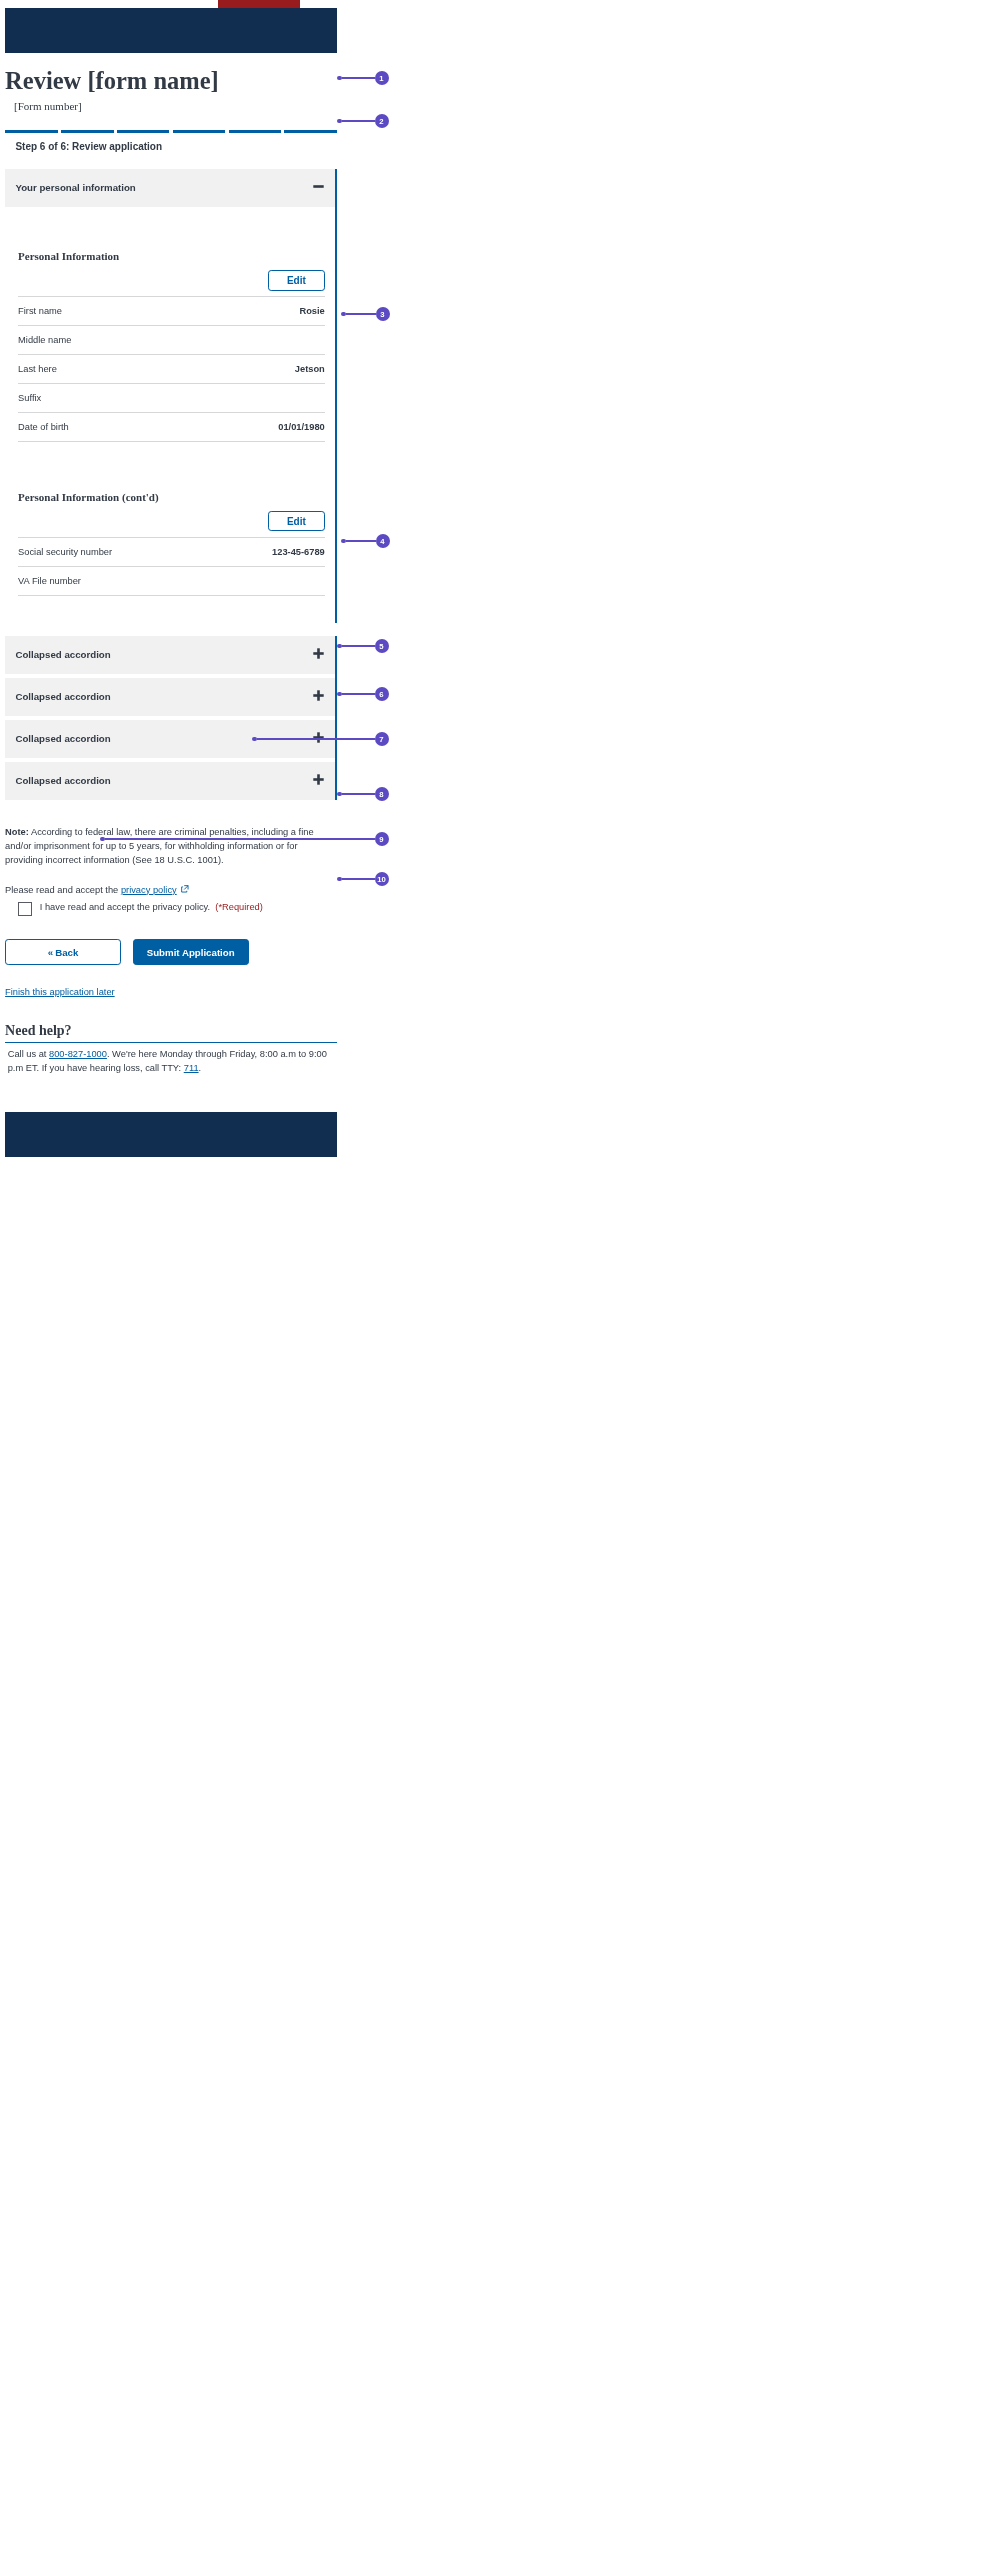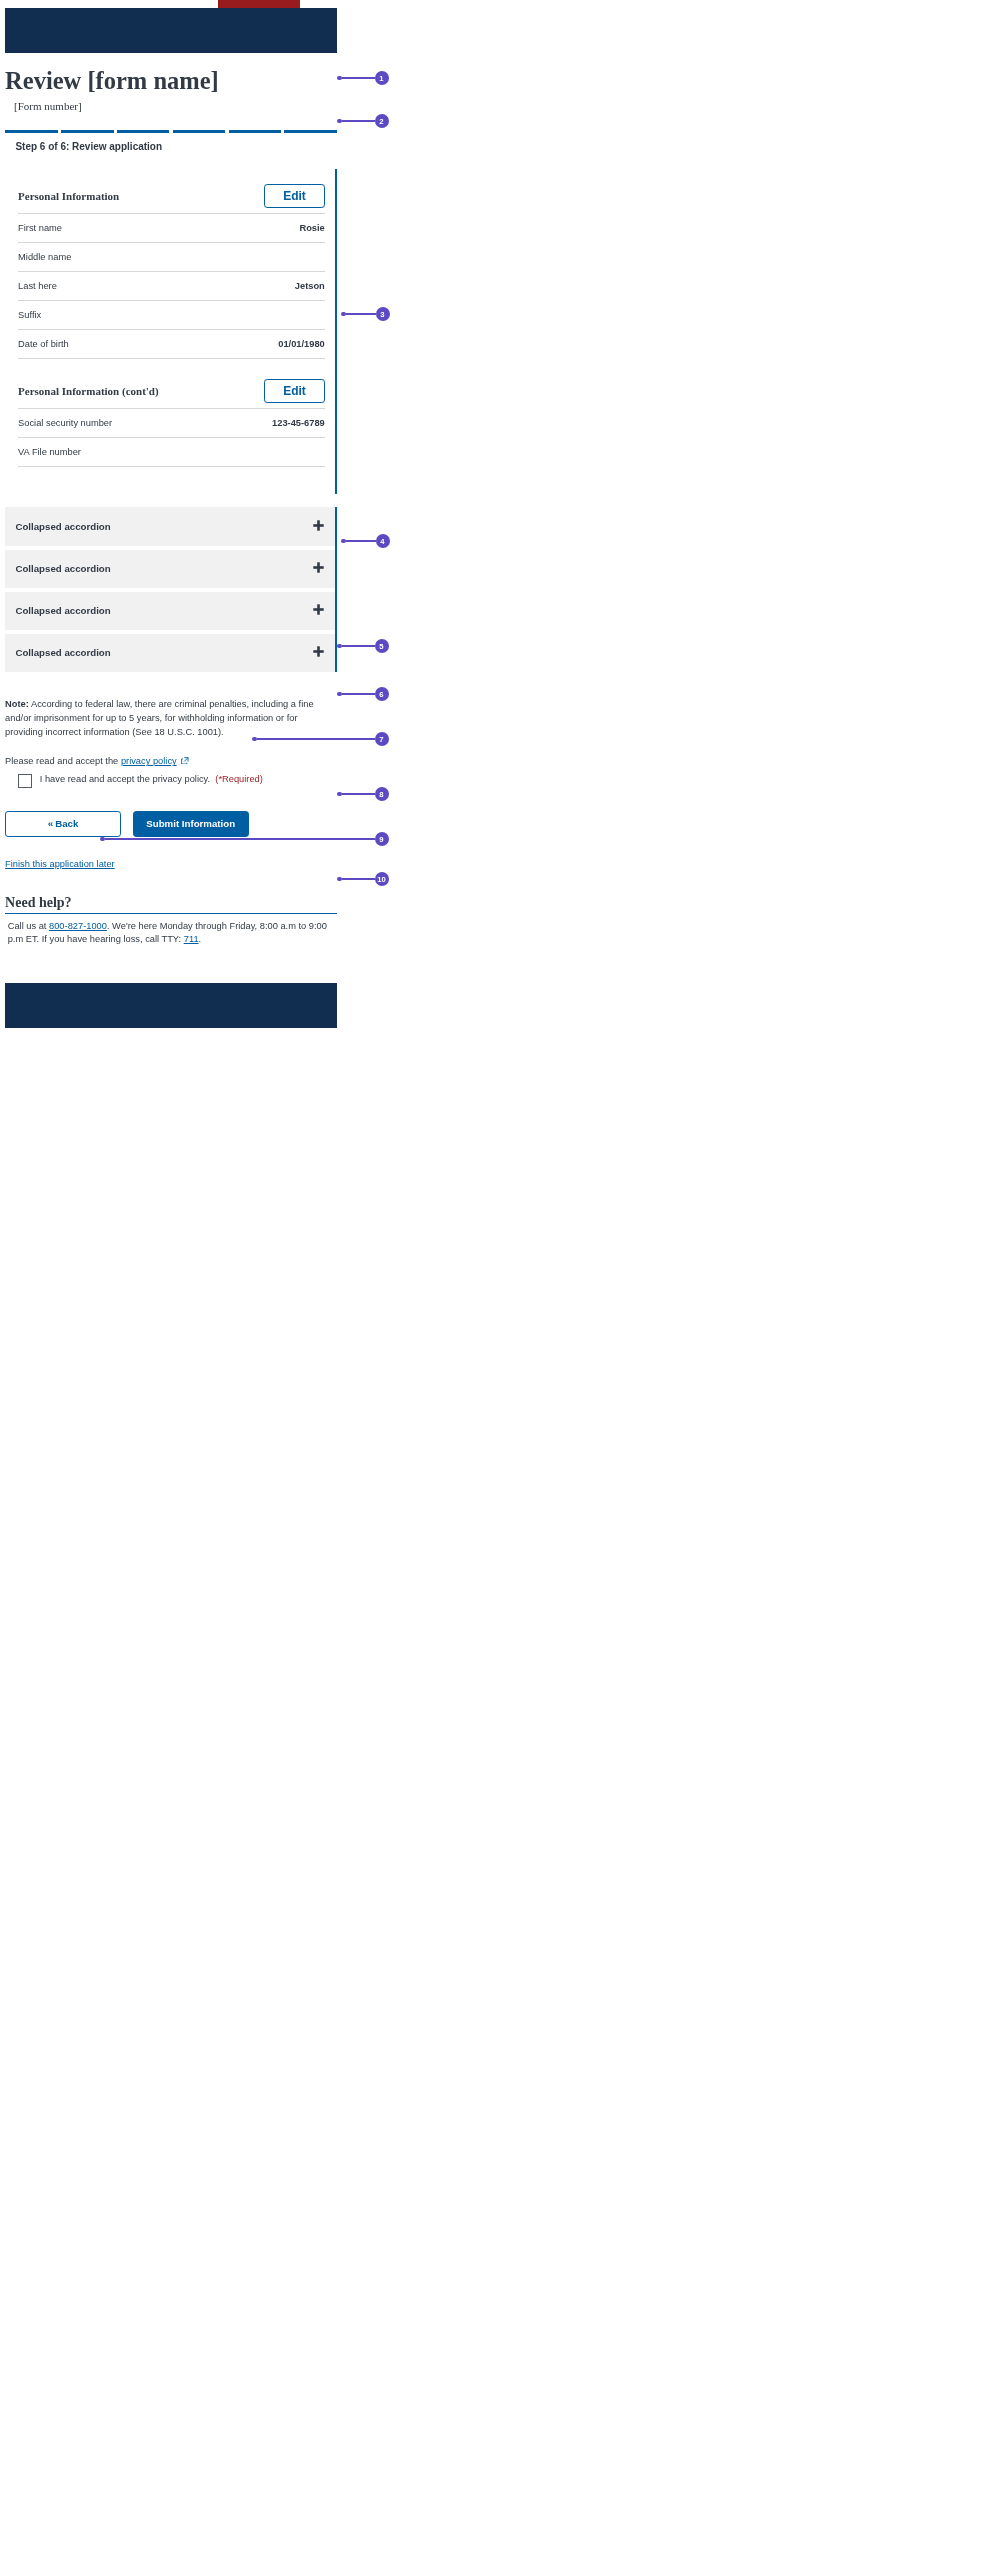--- a/index.html
+++ b/index.html
@@ -22,21 +22,21 @@
 
   
   .accordion-hd { background: #f1f1f1; padding: 11.6px 10.3px; display: flex; justify-content: space-between; align-items: center; cursor: pointer; }
   .accordion-hd .label { font-family: -apple-system, "Segoe UI", Arial, sans-serif; font-size: 9.7px; font-weight: 700; color: #323a45; }
   .accordion-hd .icon { font-family: Arial, sans-serif; font-size: 14px; font-weight: 900; color: #323a45; line-height: 1; }
   .accordion-hd.first { border-right: 2.6px solid #005ea2; }
   .review-body { border-right: 2.6px solid #005ea2; padding: 6.4px 10.3px 15.4px 13px; }
 
   .section-hd { display: flex; justify-content: space-between; align-items: center; padding: 9px 0 3.9px 0; }
   .section-hd h3 { font-family: Georgia, serif; font-size: 11px; font-weight: 700; color: #323a45; }
-  .edit-btn { font-family: -apple-system, "Segoe UI", Arial, sans-serif; font-size: 12px; font-weight: 700; color: #005ea2; background: #fff; border: 1.3px solid #005ea2; border-radius: 3.2px; padding: 3.9px 18px; cursor: pointer; }
+  .edit-btn { font-family: -apple-system, "Segoe UI", Arial, sans-serif; font-size: 10px; font-weight: 700; color: #005ea2; background: #fff; border: 1.3px solid #005ea2; border-radius: 3.2px; padding: 3.9px 18px; cursor: pointer; margin-top: 48px; }
   .dl-row { display: flex; justify-content: space-between; align-items: center; border-bottom: 0.6px solid #d6d7d9; padding: 9px 0; font-family: -apple-system, "Segoe UI", Arial, sans-serif; font-size: 9.3px; }
   .dl-row .k { color: #323a45; }
   .dl-row .v { color: #323a45; font-weight: 700; }
   .dl-group { margin-bottom: 11.6px; }
   .section-rule { border-top: 0.6px solid #d6d7d9; margin-top: 1.3px; }
 
   
   .collapsed-group { border-right: 2.6px solid #005ea2; margin-top: 13px; }
   .collapsed-group .accordion-hd { margin-bottom: 3.9px; }
   .collapsed-group .accordion-hd:last-child { margin-bottom: 0; }
@@ -99,20 +99,28 @@
       <div class="prog-seg"></div>
       <div class="prog-seg"></div>
       <div class="prog-seg"></div>
       <div class="prog-seg"></div>
       <div class="prog-seg"></div>
     </div>
     <div class="step-label">Step 6 of 6: Review application</div>
 
     
     <div style="margin-top:9px;">
+      <div class="accordion-hd first">
+        <span class="label">Your personal information</span>
+        <span class="icon">
+          <svg width="13" height="13" viewBox="0 0 20 20">
+              <rect x="2" y="8" width="16" height="4" fill="#323a45"></rect>
+            </svg>
+        </span>
+      </div>
       <div class="review-body">
 
         <div class="dl-group">
           <div class="section-hd">
             <h3>Personal Information</h3>
             <button class="edit-btn">Edit</button>
           </div>
           <div class="section-rule"></div>
           <div class="dl-row">
             <span class="k">First name</span>
@@ -213,21 +221,21 @@
       <span>
         <span>I have read and accept the privacy policy.</span>&nbsp;&nbsp;<span class="req">(*Required)</span>
       </span>
     </div>
 
     <div class="btn-row">
       <div class="btn btn-back">
         <span class="chev-left">«</span>
         <span>Back</span>
       </div>
-      <div class="btn btn-submit">Submit Information</div>
+      <div class="btn btn-submit">Submit Application</div>
     </div>
 
 
     <a href="#" class="finish-link">Finish this application later</a>
 
     <div class="need-help">
       <h2>Need help?</h2>
       <p>
         <span>Call us at </span><a href="#">800-827-1000</a><span>. We're here Monday through Friday, 8:00 a.m to 9:00 p.m ET. If you have hearing loss, call TTY: </span><a href="#">711</a><span>.</span>
       </p>

